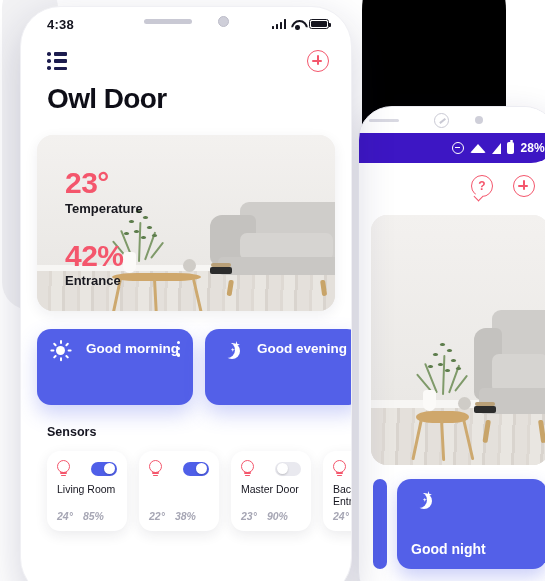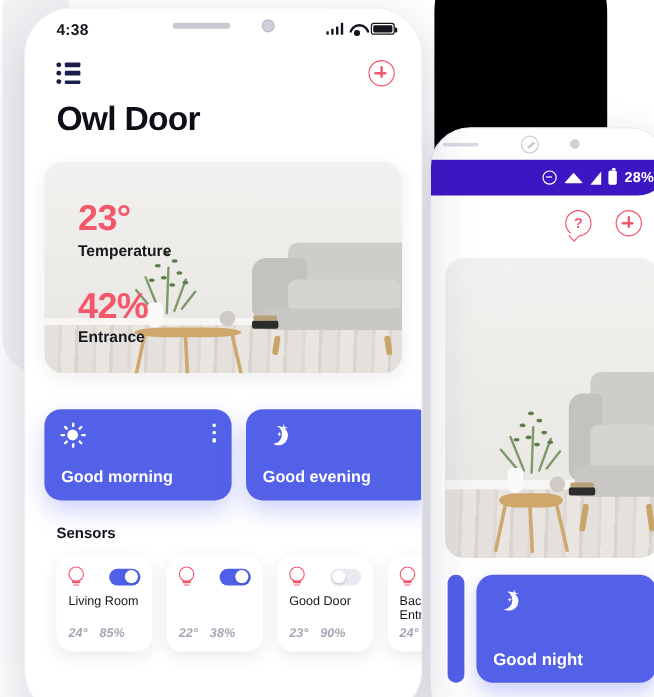--- a/index.html
+++ b/index.html
@@ -156,22 +156,22 @@
   .plant i{ position:absolute; background:#7f9a6a; border-radius:2px; width:1.6px; transform-origin:bottom;}
   .plant b{ position:absolute; width:5px;height:3.4px;background:#5d7d4c;border-radius:60%;}
   .ball{ position:absolute; left:49%; bottom:22%; width:13px;height:13px;border-radius:50%;background:#cfccc7;}
   .books{ position:absolute; left:58%; bottom:21%; width:22px;height:7px;background:#2c2c2c;border-radius:2px;}
   .books:before{content:"";position:absolute;left:1px;top:-4px;width:20px;height:4px;background:#b9a078;border-radius:2px;}
 
   
   .modes{ display:flex; gap:12px; padding:18px 0 0 16px; }
   .mode{
     width:156px; height:76px; background:#5360e8; border-radius:14px; padding:12px 14px;
-    display:flex; flex-direction:column; justify-content:space-between; position:relative; flex:none;
-    box-shadow:0 9px 20px rgba(83,96,232,.28); cursor:pointer;margin-top:12px;
+    display:flex; flex-direction:row; justify-content:space-between; position:relative; flex:none;
+    box-shadow:0 9px 20px rgba(83,96,232,.28); cursor:pointer;
   }
   .mode .lbl{ color:#fff; font-size:13.5px; font-weight:bold;}
   .kebab{ position:absolute; right:13px; top:12px; display:flex; flex-direction:column; gap:3px; cursor:pointer;}
   .kebab i{ width:3.2px;height:3.2px;border-radius:50%;background:#fff;display:block;}
   .sun{ position:relative; width:19px; height:19px;}
   .sun .core{ position:absolute; left:5px; top:5px; width:9px;height:9px;border-radius:50%;background:#fff;}
   .sun .ray{ position:absolute; left:8.8px; top:-1px; width:1.8px;height:4.4px;background:#fff;border-radius:1px;transform-origin:1px 10.6px;}
   .moon{ position:relative; width:21px; height:20px;}
   .moon .c{ position:absolute; left:0; top:1px; width:16px;height:16px;border-radius:50%;
     box-shadow:5px 1px 0 0 #fff; background:transparent;}
@@ -445,21 +445,21 @@
         <div class="sensor-top">
           <div class="bulb">
               <div class="g"></div>
               <div class="b1"></div>
               <div class="b2"></div>
             </div>
           <div class="toggle off">
               <span class="knob"></span>
             </div>
         </div>
-        <div class="sensor-name">Good Door</div>
+        <div class="sensor-name">Master Door</div>
         <div class="sensor-vals">
           <span>23°</span>
           <span>90%</span>
         </div>
       </div>
 
       <div class="sensor">
         <div class="sensor-top">
           <div class="bulb">
               <div class="g"></div>

